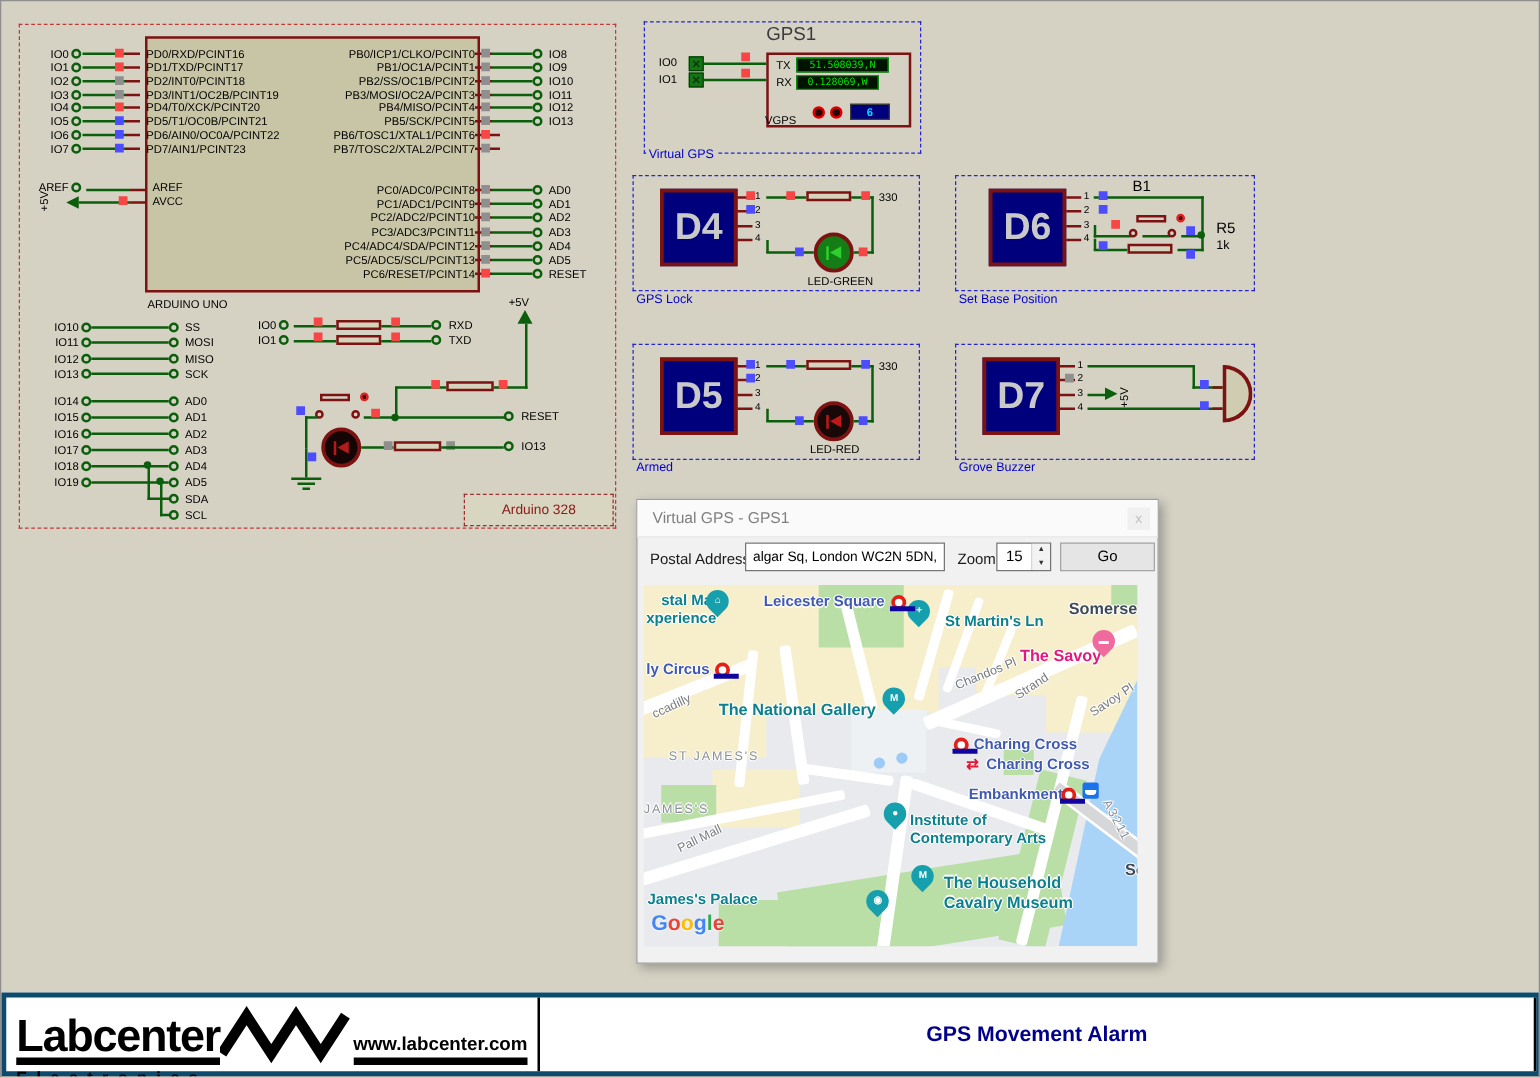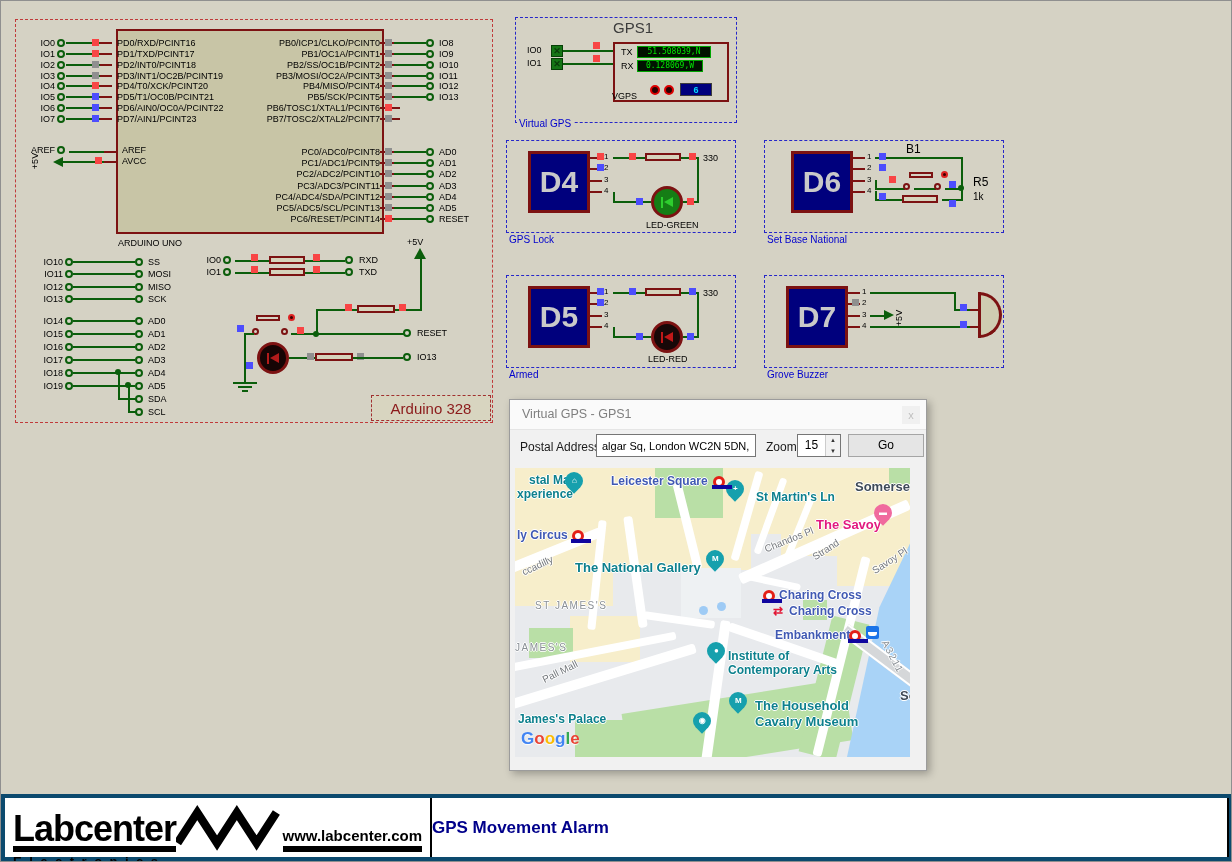--- a/index.html
+++ b/index.html
@@ -94,21 +94,21 @@
   .rdl::after{content:"";position:absolute;left:-4px;top:6px;width:20px;height:4px;background:#10069f}
   .rail{color:#e21836;font-size:12px;font-weight:bold;line-height:1}
   .pier{width:13px;height:13px;background:#1a73e8;border-radius:2px}
   .pier::after{content:"";position:absolute;left:2px;bottom:3px;width:9px;height:4px;background:#fff;border-radius:0 0 3px 3px}
   .attr{position:absolute;left:0;right:0;bottom:0;height:13px;background:rgba(255,255,255,.85);font-size:8.5px;color:#3c4043;z-index:4}
   .attr span{position:absolute;top:2px}
   .glogo{position:absolute;left:6px;bottom:8px;font-size:17px;font-weight:bold;z-index:4;letter-spacing:0;text-shadow:0 1px 1px #fff}
   
   .footer{position:absolute;left:0;top:793px;width:1232px;height:67px;background:#fff;border:4px solid #0c4a6e;display:flex}
   .fc1{width:427px;border-right:2px solid #000;position:relative;padding:4px 8px}
-  .fc2{flex:1;border-right:2px solid #000;display:flex;align-items:center;}
+  .fc2{flex:1;border-right:2px solid #000;display:flex;align-items:center;justify-content:center}
   .fc2 div{font-size:17px;font-weight:bold;color:#00008b}
   .fc3{width:237px;display:flex;align-items:center;justify-content:center;gap:20px}
   .fc3 .brand{font-size:24px;font-weight:bold;color:#007d85}
   .alogo{width:50px;height:50px;border-radius:50%;background:#0d9aa6;color:#fff;display:flex;flex-direction:column;align-items:center;justify-content:center}
   .alogo .inf{font-size:25px;font-weight:bold;line-height:.85}
   .alogo .sub{font-size:4.5px;letter-spacing:1px;font-weight:bold}
   .lc-r1{display:flex;align-items:flex-end}
   .lc-name{font-size:36px;font-weight:bold;letter-spacing:-1px;border-bottom:6px solid #000;line-height:.95;color:#000}
   .lc-url{font-size:15px;font-weight:bold;border-bottom:6px solid #000;padding-bottom:2px;color:#000}
   .lc-sub{font-size:13px;font-weight:bold;letter-spacing:7.5px;margin-top:2px;color:#000}
@@ -485,21 +485,21 @@
     <div class="wv" style="left:243px;top:358px;height:23px"></div>
     <div class="wh" style="left:232px;top:381px;width:24px"></div>
     <div class="wh" style="left:237px;top:385px;width:14px"></div>
     <div class="wh" style="left:241px;top:389px;width:6px"></div>
     <div class="sq b" style="left:236px;top:324px"></div>
       <div class="sq b" style="left:245px;top:361px"></div>
     <div class="sq r" style="left:296px;top:326px"></div>
   </div>
 
   <div class="abs" style="left:370px;top:394px;width:120px;height:26px;background:#d8d5c0;border:1px dashed #a03030;display:flex;align-items:center;justify-content:center">
-    <span style="font-size:15px;color:#8b1a1a">Arduino 328</span>
+    <span style="font-size:11px;color:#8b1a1a">Arduino 328</span>
   </div>
 
   <div class="dashblue" style="left:514px;top:16px;width:222px;height:106px"></div>
   <div class="bluelbl" style="left:516px;top:117px">Virtual GPS</div>
   <div class="abs" style="left:612px;top:18px;font-size:15px;color:#3c3c3c">GPS1</div>
   <div class="abs" style="left:612px;top:41px;width:116px;height:60px;border:2px solid var(--mar)"></div>
   <div class="t9" style="left:620px;top:46px">TX</div>
   <div class="t9" style="left:620px;top:60px">RX</div>
   <div class="disp" style="left:636px;top:45px;width:74px">51.508039,N</div>
   <div class="disp" style="left:636px;top:59px;width:66px">0.128069,W</div>
@@ -548,21 +548,21 @@
       <div class="sq r" style="left:686px;top:197px"></div>
   </div>
   <div class="led" style="left:650px;top:185px;background:#157d15">
     <i class="cb" style="background:#2ece2e"></i>
       <i class="tri" style="border-right-color:#2ece2e"></i>
   </div>
   <div class="t9" style="left:702px;top:152px">330</div>
   <div class="t9" style="left:645px;top:219px">LED-GREEN</div>
 
   <div class="dashblue" style="left:763px;top:139px;width:240px;height:93px"></div>
-  <div class="bluelbl" style="left:764px;top:233px">Set Base National</div>
+  <div class="bluelbl" style="left:764px;top:233px">Set Base Position</div>
   <div class="dblk" style="left:790px;top:150px">D6</div>
   <div class="pnums" style="left:866px;top:151px">
 
   <div>1</div>
       <div>2</div>
       <div>3</div>
       <div>4</div>
     </div>
   <div class="t12" style="left:905px;top:141px">B1</div>
   <div>

